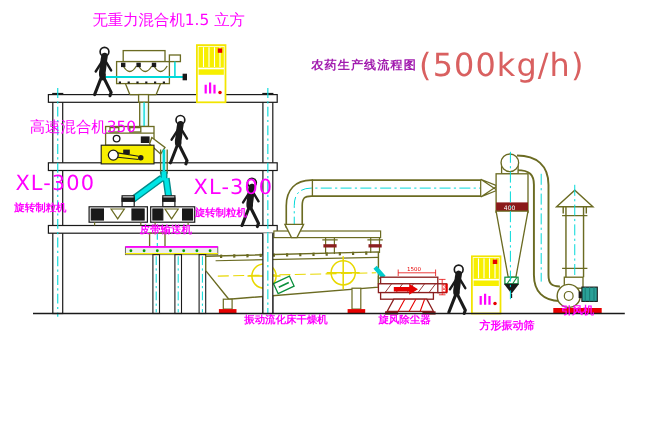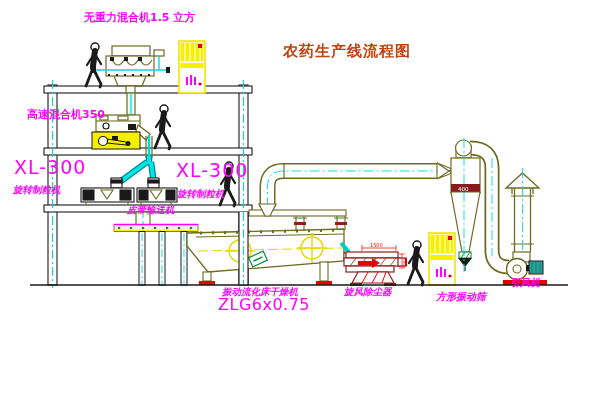--- a/index.html
+++ b/index.html
@@ -1,25 +1,25 @@
 <!DOCTYPE html>
 <html><head>
 <meta charset="utf-8">
 <style>
   html,body{margin:0;padding:0;background:#fff;}
   .canvas{position:relative;width:600px;height:403px;background:#ffffff;overflow:hidden;
           font-family:"DejaVu Sans",sans-serif;}
   .canvas svg{position:absolute;left:0;top:0;z-index:1;}
   .lbl{position:absolute;z-index:3;color:#ff00ff;white-space:nowrap;line-height:1;}
-  .lbl.small{font-size:9.5px;font-weight:bold;letter-spacing:0px;font-style:italic;}
+  .lbl.small{font-size:9.5px;font-weight:bold;letter-spacing:0px;}
   .lbl.model{font-size:19px;font-weight:normal;letter-spacing:1px;text-align:center;}
   .lbl.model2{font-size:16px;font-weight:normal;letter-spacing:0.5px;}
-  .lbl.eq{font-size:11px;font-weight:bold;}
+  .lbl.eq{font-size:14px;font-weight:normal;}
   .title{position:absolute;left:283px;top:42px;z-index:3;display:flex;align-items:center;white-space:nowrap;}
-  .title .cn{font-size:15px;font-weight:bold;color:#c2410c;letter-spacing:1px;}
+  .title .cn{font-size:11px;font-weight:bold;color:#a21caf;letter-spacing:1px;}
   .title .cap{font-size:29px;font-weight:normal;color:#d96060;margin-left:2px;letter-spacing:1px;}
 </style>
 </head>
 <body>
 
 <div class="canvas">
 
 <svg width="600" height="403" viewBox="0 0 600 403">
   <defs>
     <g id="worker">
@@ -240,33 +240,33 @@
   <line x1="30" y1="285" x2="568" y2="285" stroke="#1a1a1a" stroke-width="1.3"></line>
 
   <use href="#worker" transform="translate(94,42)"></use>
   <use href="#worker" transform="translate(163,104)"></use>
   <use href="#worker" transform="translate(228,161)"></use>
   <use href="#worker" transform="translate(416,240)"></use>
 </svg>
 
 <div class="title">
   <span class="cn">农药生产线流程图</span>
+  <span class="cap">(500kg/h)</span>
 </div>
 
 <div class="lbl eq" style="left:84px;top:12px;">无重力混合机1.5 立方</div>
 <div class="lbl eq" style="left:27px;top:109px;">高速混合机350</div>
 
 <div class="lbl model" style="left:14px;top:158px;">XL-300</div>
 <div class="lbl small" style="left:13px;top:185px;">旋转制粒机</div>
 <div class="lbl model" style="left:176px;top:161px;">XL-300</div>
 <div class="lbl small" style="left:177px;top:189px;">旋转制粒机</div>
 
 <div class="lbl small" style="left:127px;top:205px;">皮带输送机</div>
 
 <div class="lbl small" style="left:222px;top:287px;">振动流化床干燥机</div>
-<div class="lbl model2" style="left:218px;top:297px;">ZLG6x0.75</div>
 
 <div class="lbl small" style="left:344px;top:287px;">旋风除尘器</div>
 
 <div class="lbl small" style="left:436px;top:292px;font-size:10px;">方形振动筛</div>
 <div class="lbl small" style="left:510px;top:278px;font-size:10px;">引风机</div>
 
 </div>
 
 </body></html>

